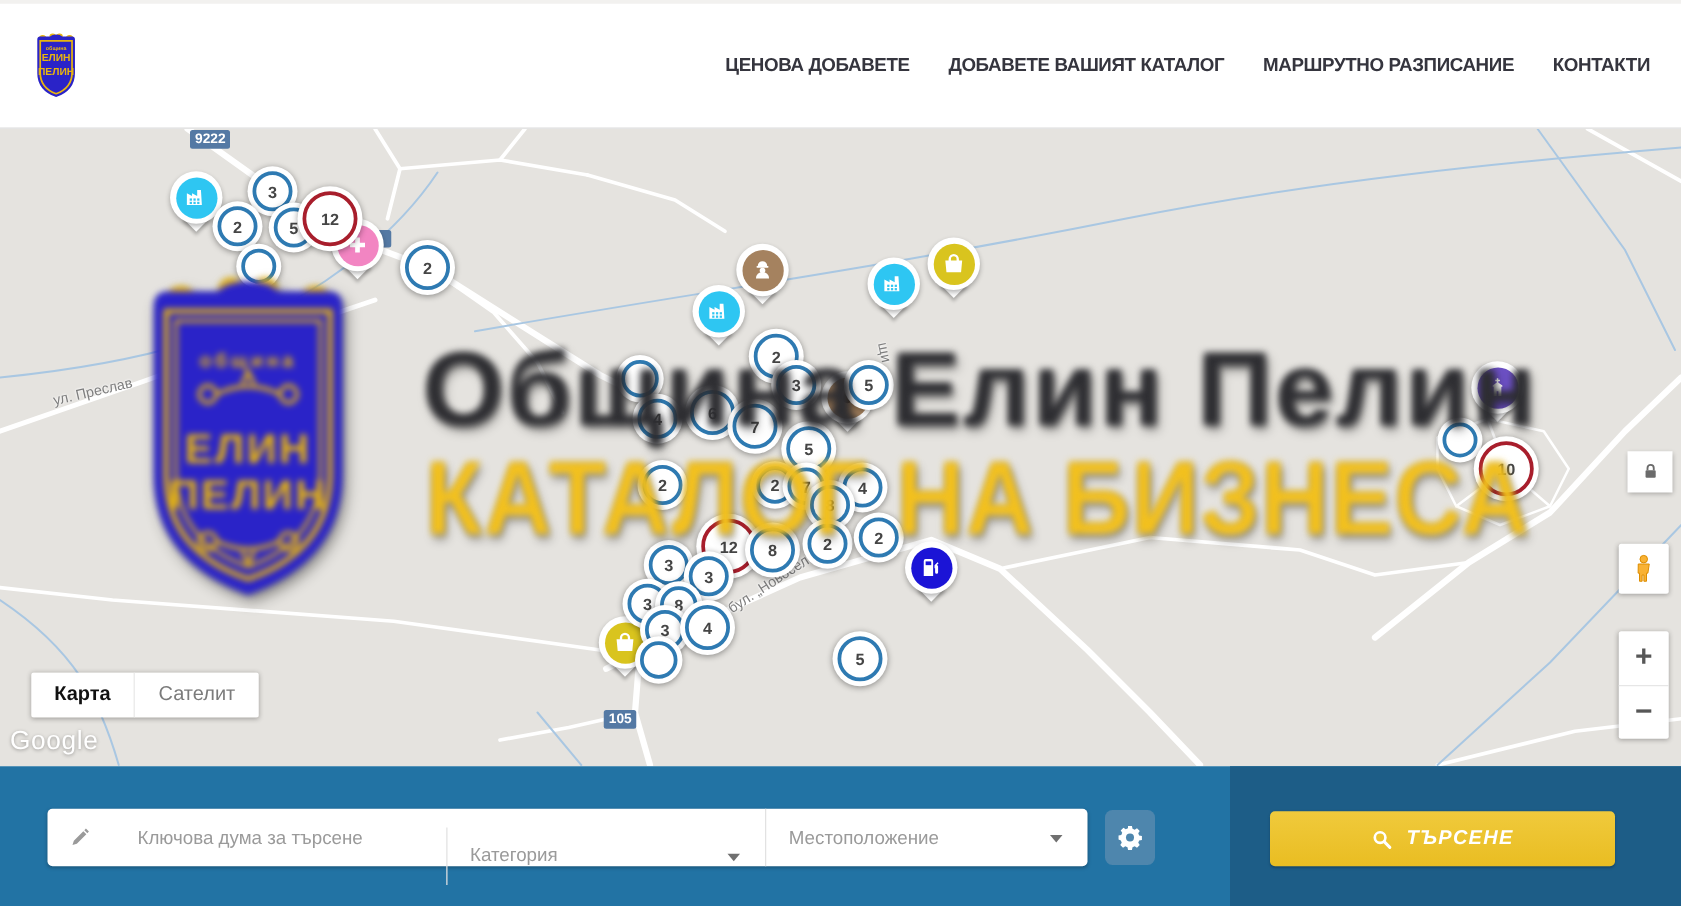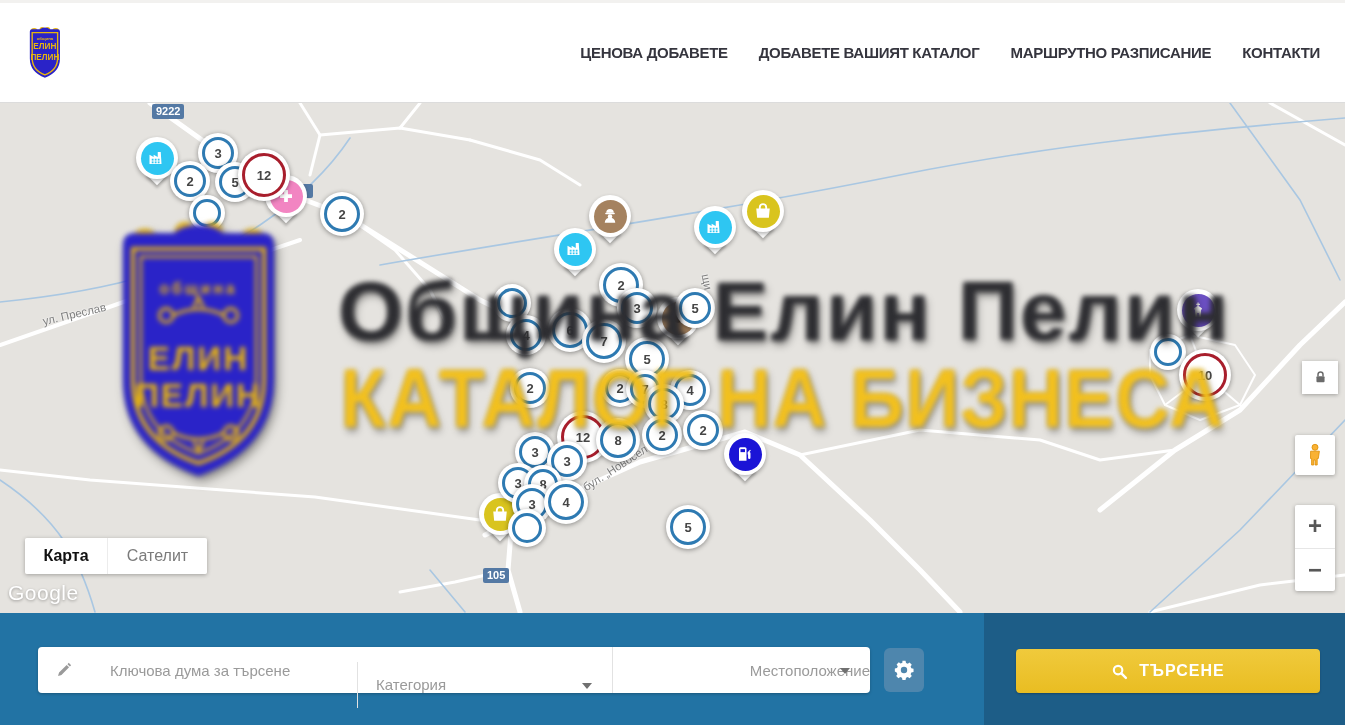--- a/index.html
+++ b/index.html
@@ -70,28 +70,28 @@
   .bottombar .dark{position:absolute;left:984px;top:0;width:361px;height:112px;background:#1d5d87;}
   .searchbar{position:absolute;left:38px;top:34px;width:832px;height:46px;background:#fff;border-radius:4px;
              display:flex;align-items:center;box-shadow:0 1px 3px rgba(0,0,0,.25);}
   .sb-section{height:100%;display:flex;align-items:center;box-sizing:border-box;position:relative;gap:24px;}
   .sb-kw{width:319px;padding-left:18px;}
   .sb-kw input{border:none;outline:none;font-size:15px;color:#555;width:240px;margin-left:12px;
                font-family:"Liberation Sans",sans-serif;}
   .sb-kw input::placeholder{color:#9a9a9a;}
   .sb-dd{border-left:1px solid #e2e2e2;padding-left:18px;font-size:15px;color:#9a9a9a;cursor:pointer;}
   .sb-cat{width:255px;margin-top:29px;}
-  .sb-loc{width:258px;justify-content:flex-end;}
+  .sb-loc{width:258px;}
   .caret{position:absolute;right:20px;top:21px;width:0;height:0;border-left:5px solid transparent;
          border-right:5px solid transparent;border-top:6px solid #707070;}
   .gearbtn{position:absolute;left:884px;top:35px;width:40px;height:44px;background:#4e86ad;border-radius:6px;
            display:flex;align-items:center;justify-content:center;cursor:pointer;}
-  .searchbtn{position:absolute;left:1016px;top:36px;width:304px;height:44px;border-radius:4px;border:none;
+  .searchbtn{position:absolute;left:1016px;top:36px;width:276px;height:44px;border-radius:4px;border:none;
              background:linear-gradient(#f0ca3c,#e9bd22);display:flex;align-items:center;justify-content:center;
-             gap:11px;cursor:pointer;box-shadow:0 1px 2px rgba(0,0,0,.25);}
+             gap:11px;cursor:pointer;box-shadow:0 1px 2px rgba(0,0,0,.25);font-style:italic;}
   .searchbtn span{color:#fff;font-size:16px;font-weight:bold;letter-spacing:1px;}
 </style>
 </head>
 <body>
 
 <div class="header">
   <div class="logo">
     <svg width="46" height="60" viewBox="0 0 235 290">
       <g stroke="#e7b50f" stroke-width="9" fill="none">
         <circle cx="62" cy="30" r="13"></circle>

